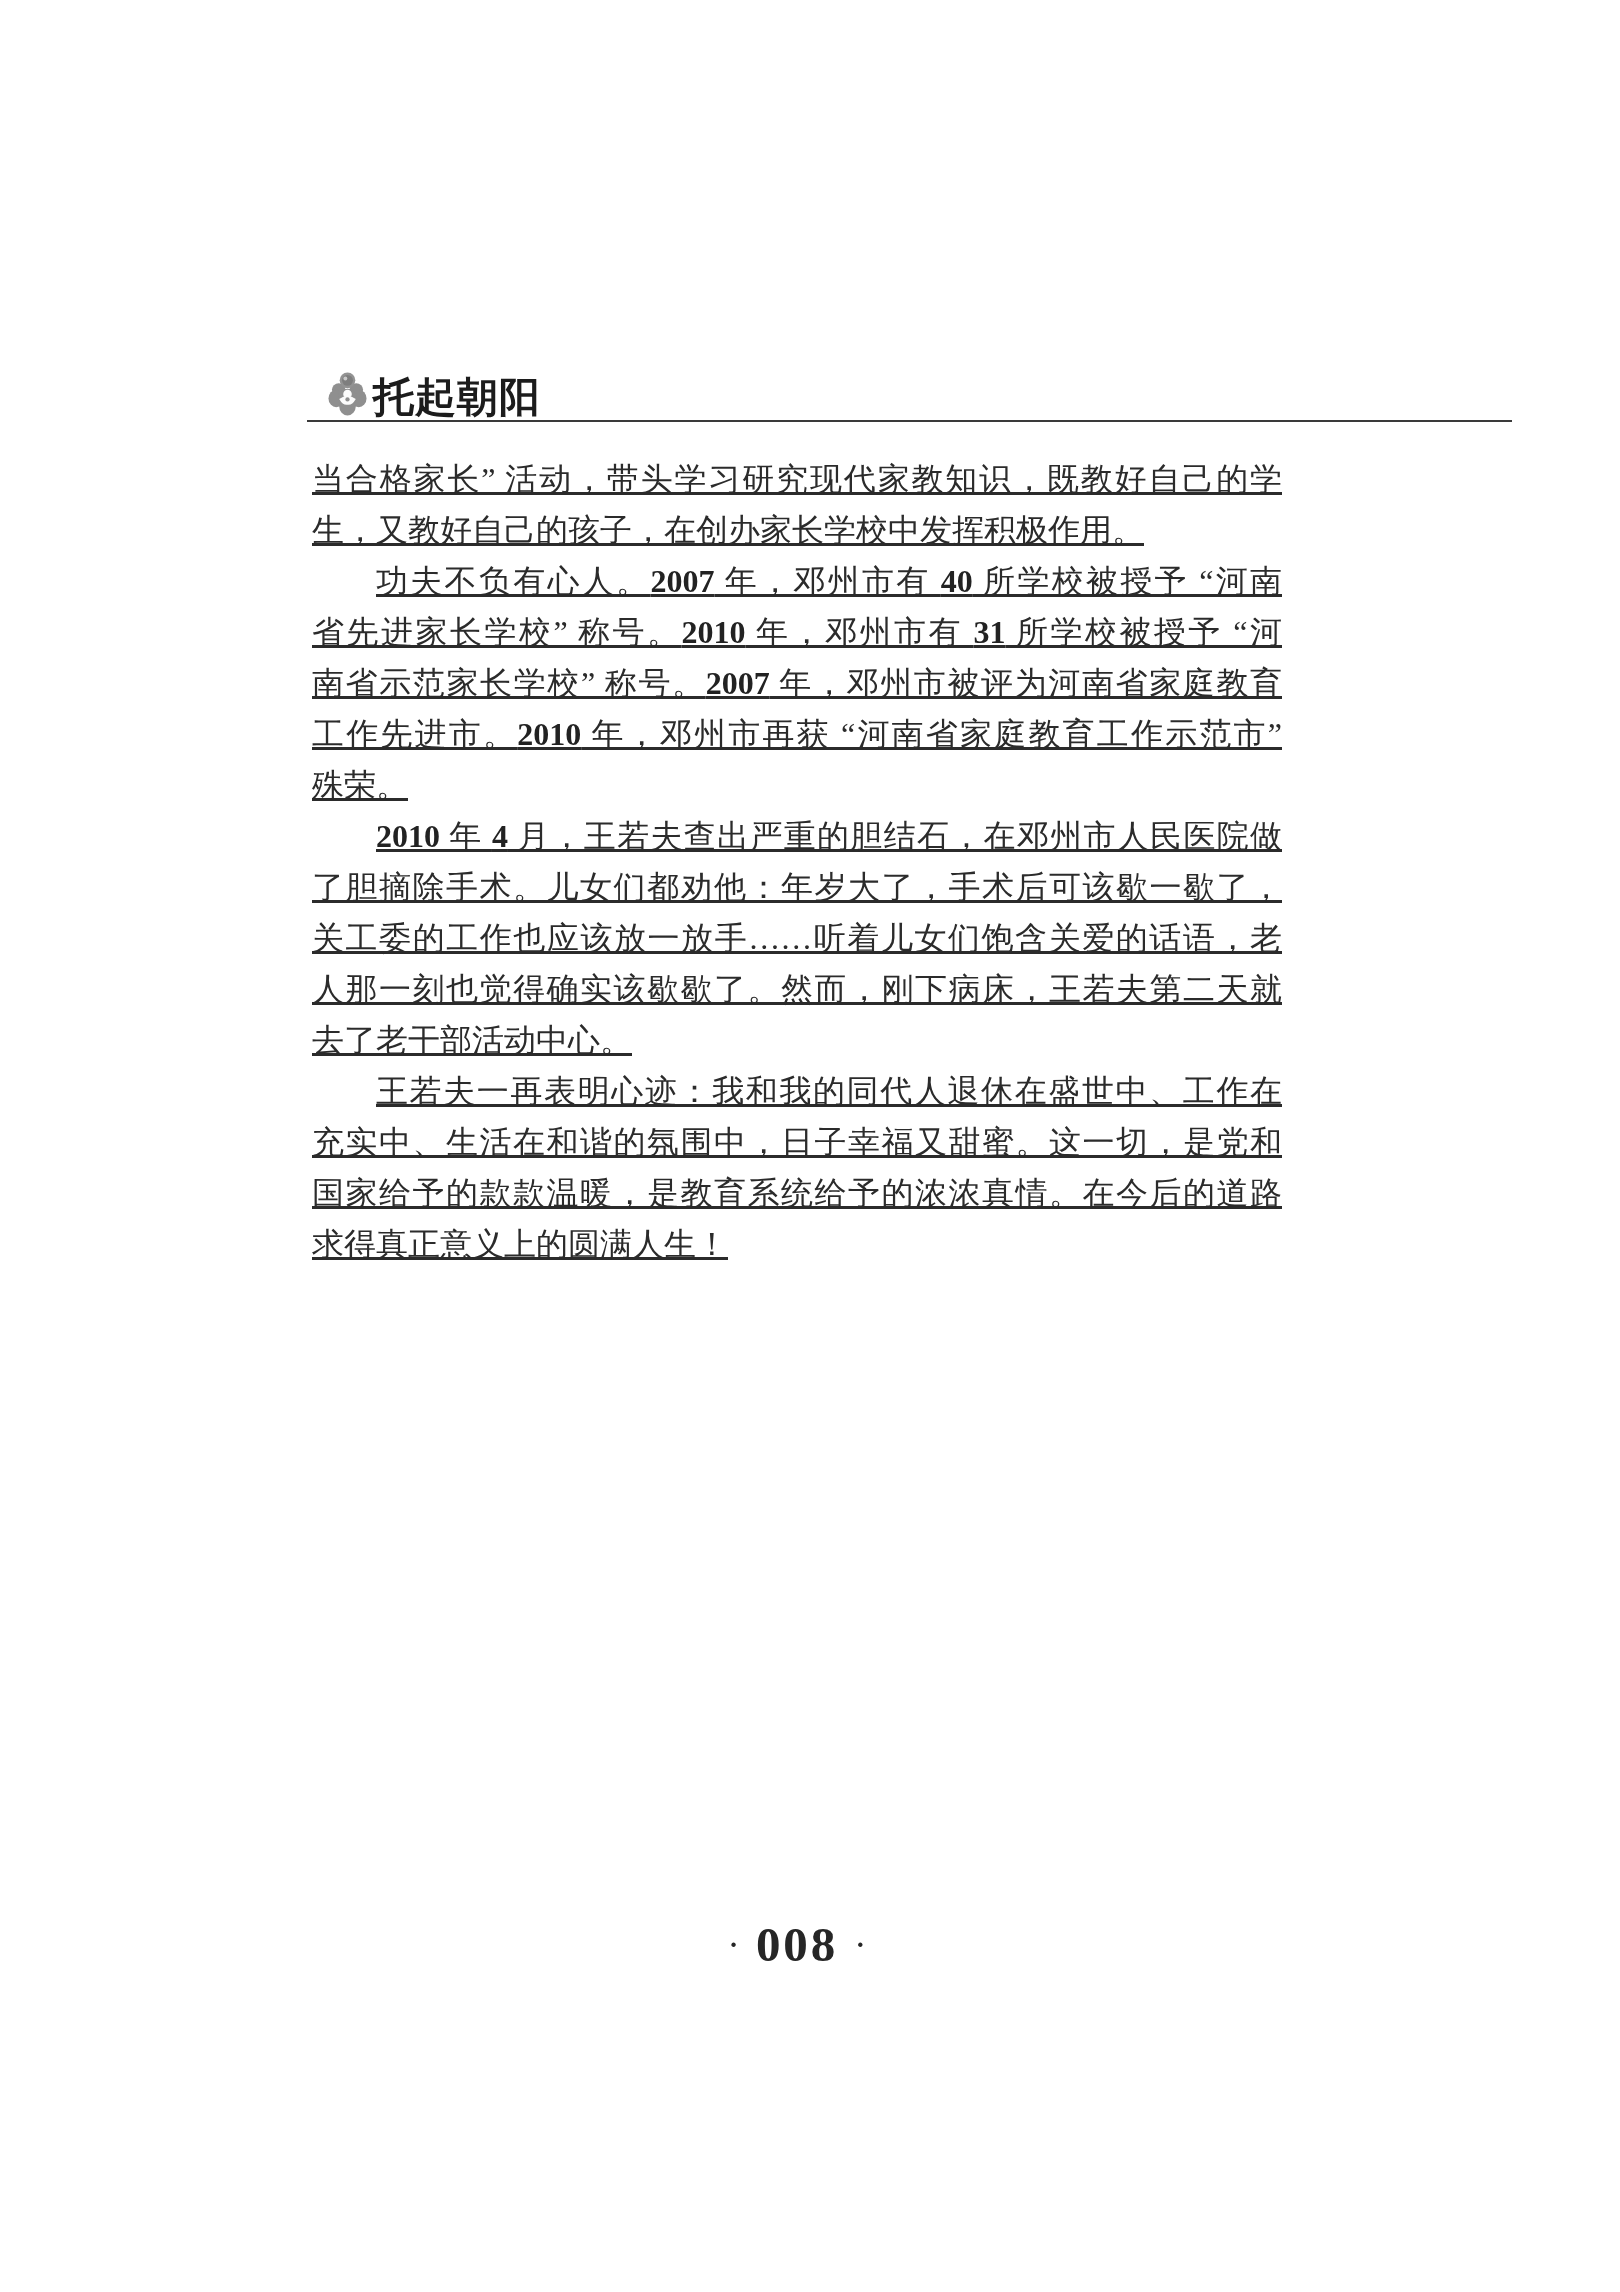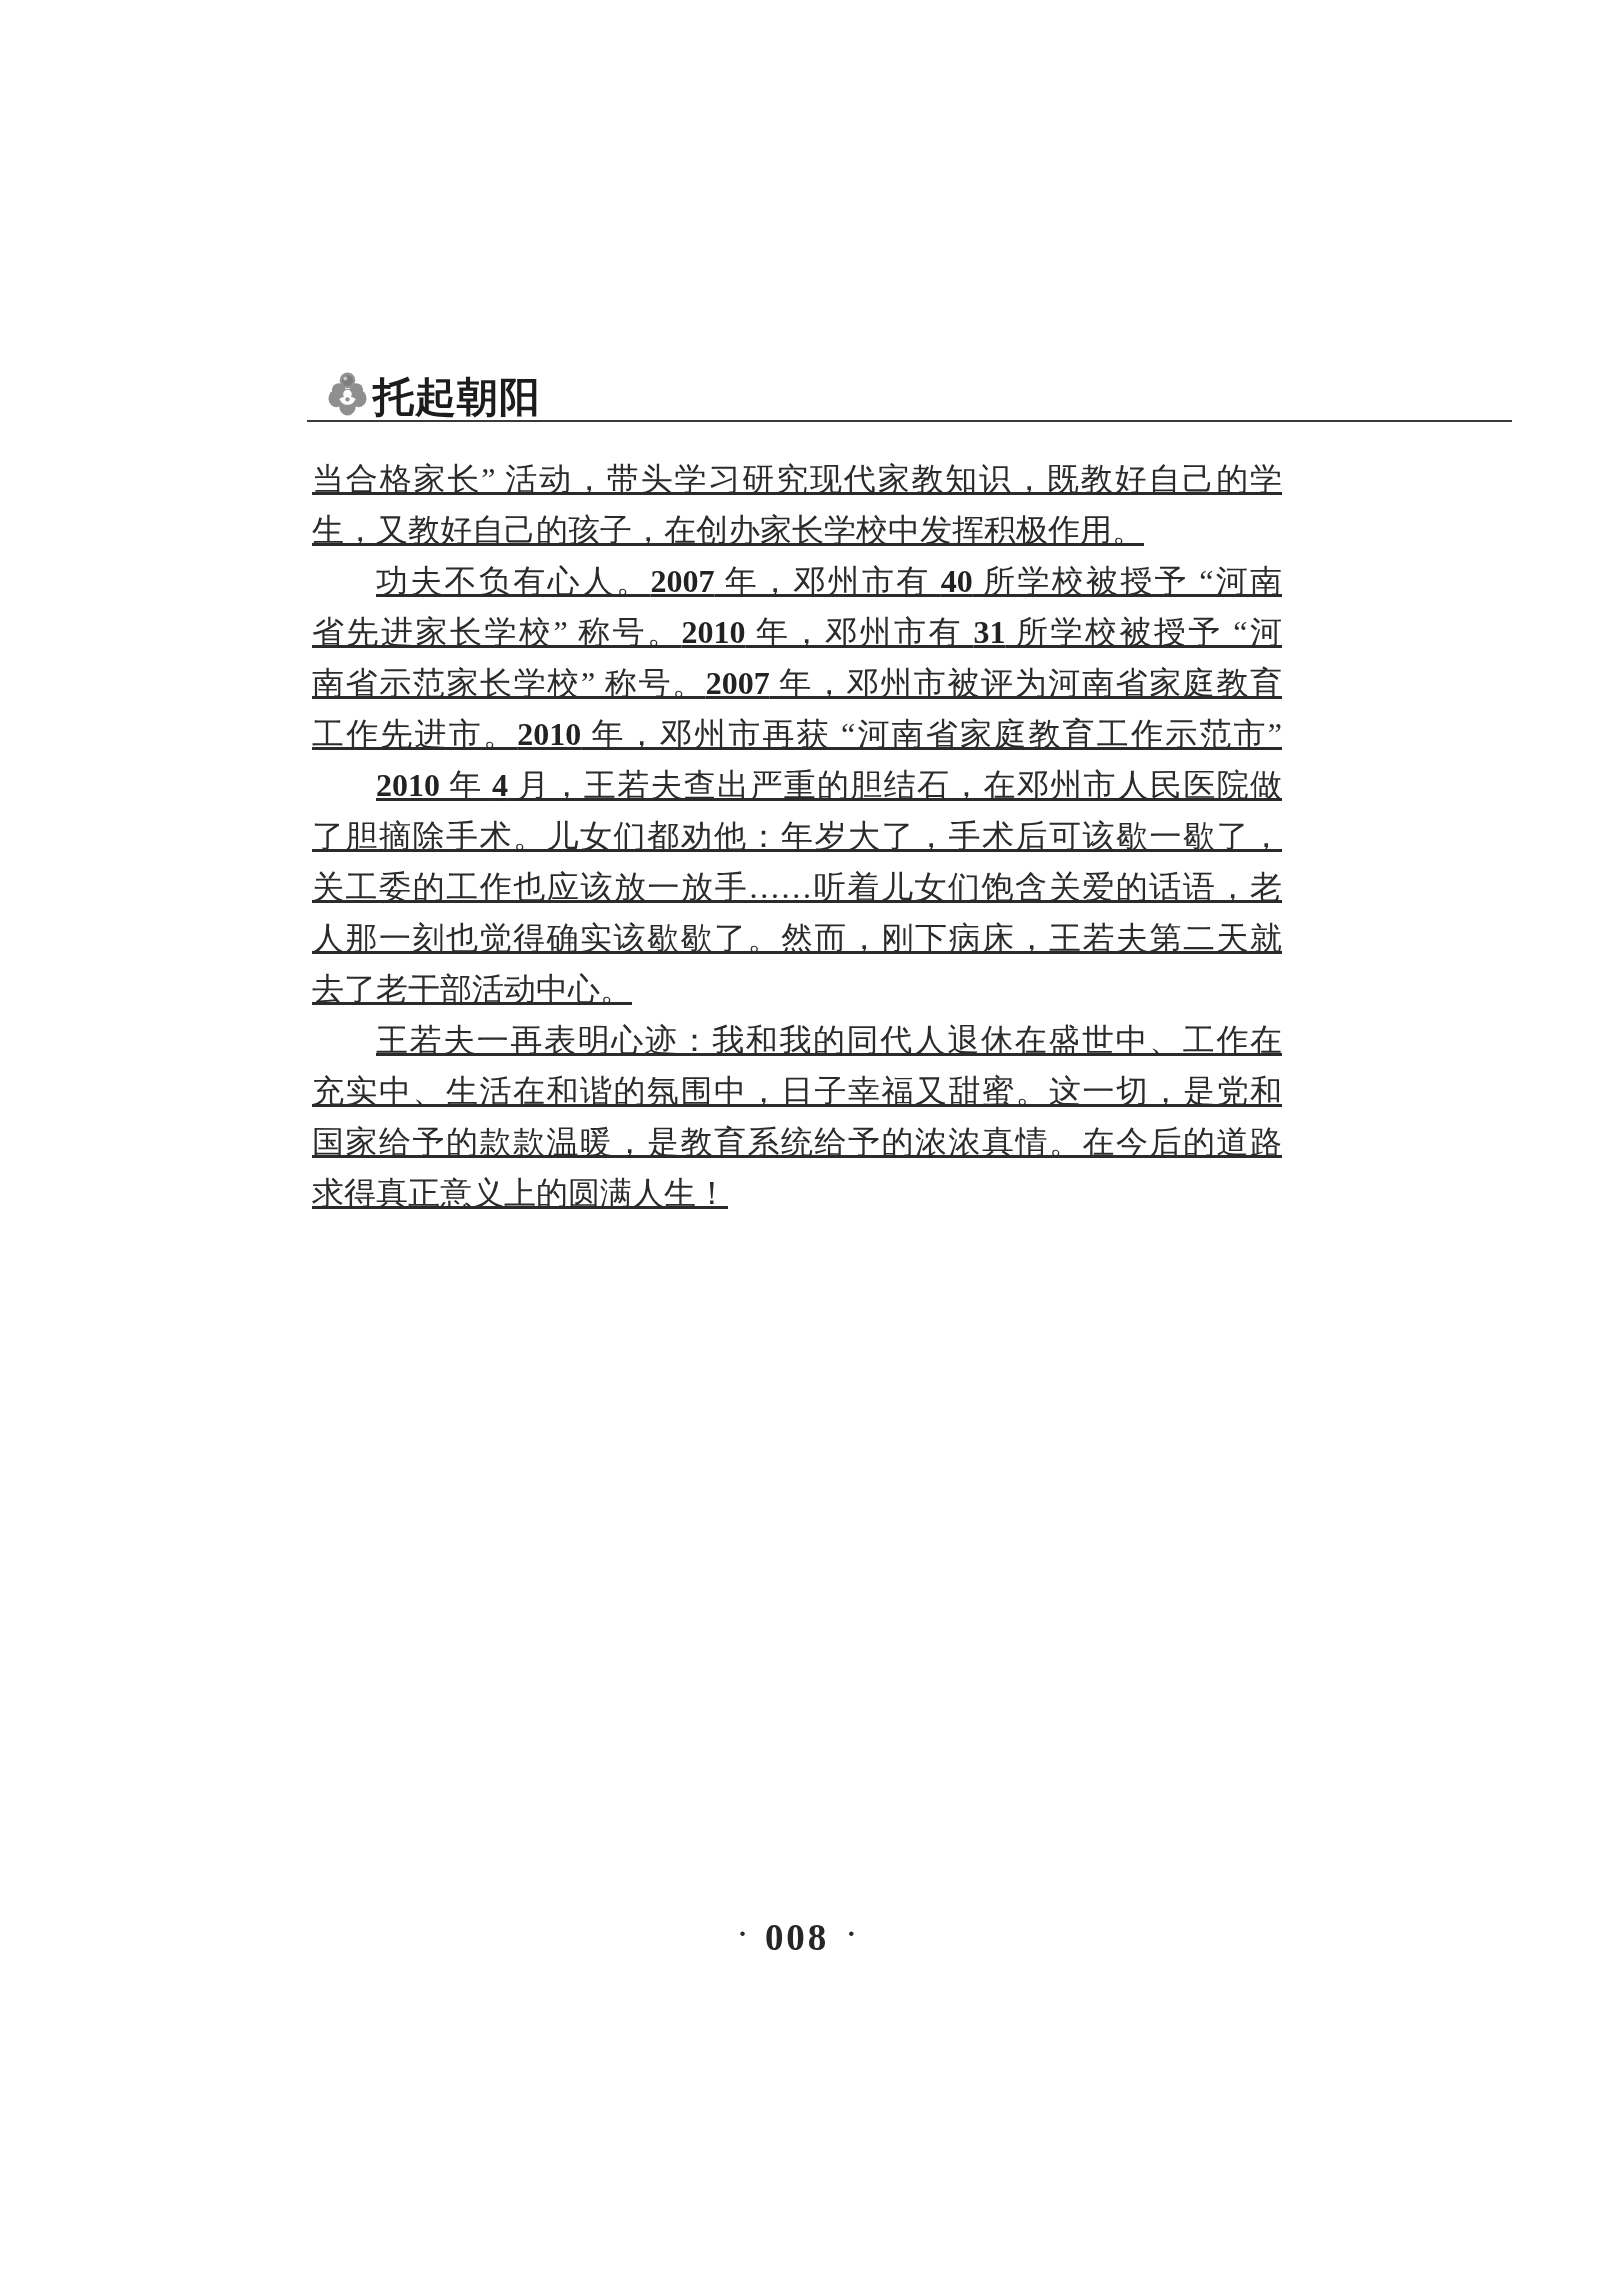--- a/index.html
+++ b/index.html
@@ -71,21 +71,21 @@
     white-space: nowrap;
   }
   .footer-dot {
     font-size: 27.4px;
     font-weight: bold;
     vertical-align: 6.9px;
   }
   .footer-num {
     display: inline-block;
     margin: 0 13.7px;
-    font-size: 37px;
+    font-size: 49px;
     font-weight: bold;
     letter-spacing: 2.9px;
   }
 </style>
 </head>
 <body>
 
 <div class="page">
 
   <div>
@@ -108,20 +108,21 @@
     <div class="header-rule"></div>
   </div>
 
   <div class="body-text" id="body-text">
       <div class="body-line para-start">当合格家长” 活动，带头学习研究现代家教知识，既教好自己的学</div>
       <div class="body-line para-end">生，又教好自己的孩子，在创办家长学校中发挥积极作用。</div>
       <div class="body-line para-start indented">功夫不负有心人。<strong>2007</strong> 年，邓州市有 <strong>40</strong> 所学校被授予 “河南</div>
       <div class="body-line">省先进家长学校” 称号。<strong>2010</strong> 年，邓州市有 <strong>31</strong> 所学校被授予 “河</div>
       <div class="body-line">南省示范家长学校” 称号。<strong>2007</strong> 年，邓州市被评为河南省家庭教育</div>
       <div class="body-line">工作先进市。<strong>2010</strong> 年，邓州市再获 “河南省家庭教育工作示范市”</div>
+      <div class="body-line para-end">殊荣。</div>
       <div class="body-line para-start indented"><strong>2010</strong> 年 <strong>4</strong> 月，王若夫查出严重的胆结石，在邓州市人民医院做</div>
       <div class="body-line">了胆摘除手术。儿女们都劝他：年岁大了，手术后可该歇一歇了，</div>
       <div class="body-line">关工委的工作也应该放一放手……听着儿女们饱含关爱的话语，老</div>
       <div class="body-line">人那一刻也觉得确实该歇歇了。然而，刚下病床，王若夫第二天就</div>
       <div class="body-line para-end">去了老干部活动中心。</div>
       <div class="body-line para-start indented">王若夫一再表明心迹：我和我的同代人退休在盛世中、工作在</div>
       <div class="body-line">充实中、生活在和谐的氛围中，日子幸福又甜蜜。这一切，是党和</div>
       <div class="body-line">国家给予的款款温暖，是教育系统给予的浓浓真情。在今后的道路</div>
       <div class="body-line para-end">求得真正意义上的圆满人生！</div>
     </div>

